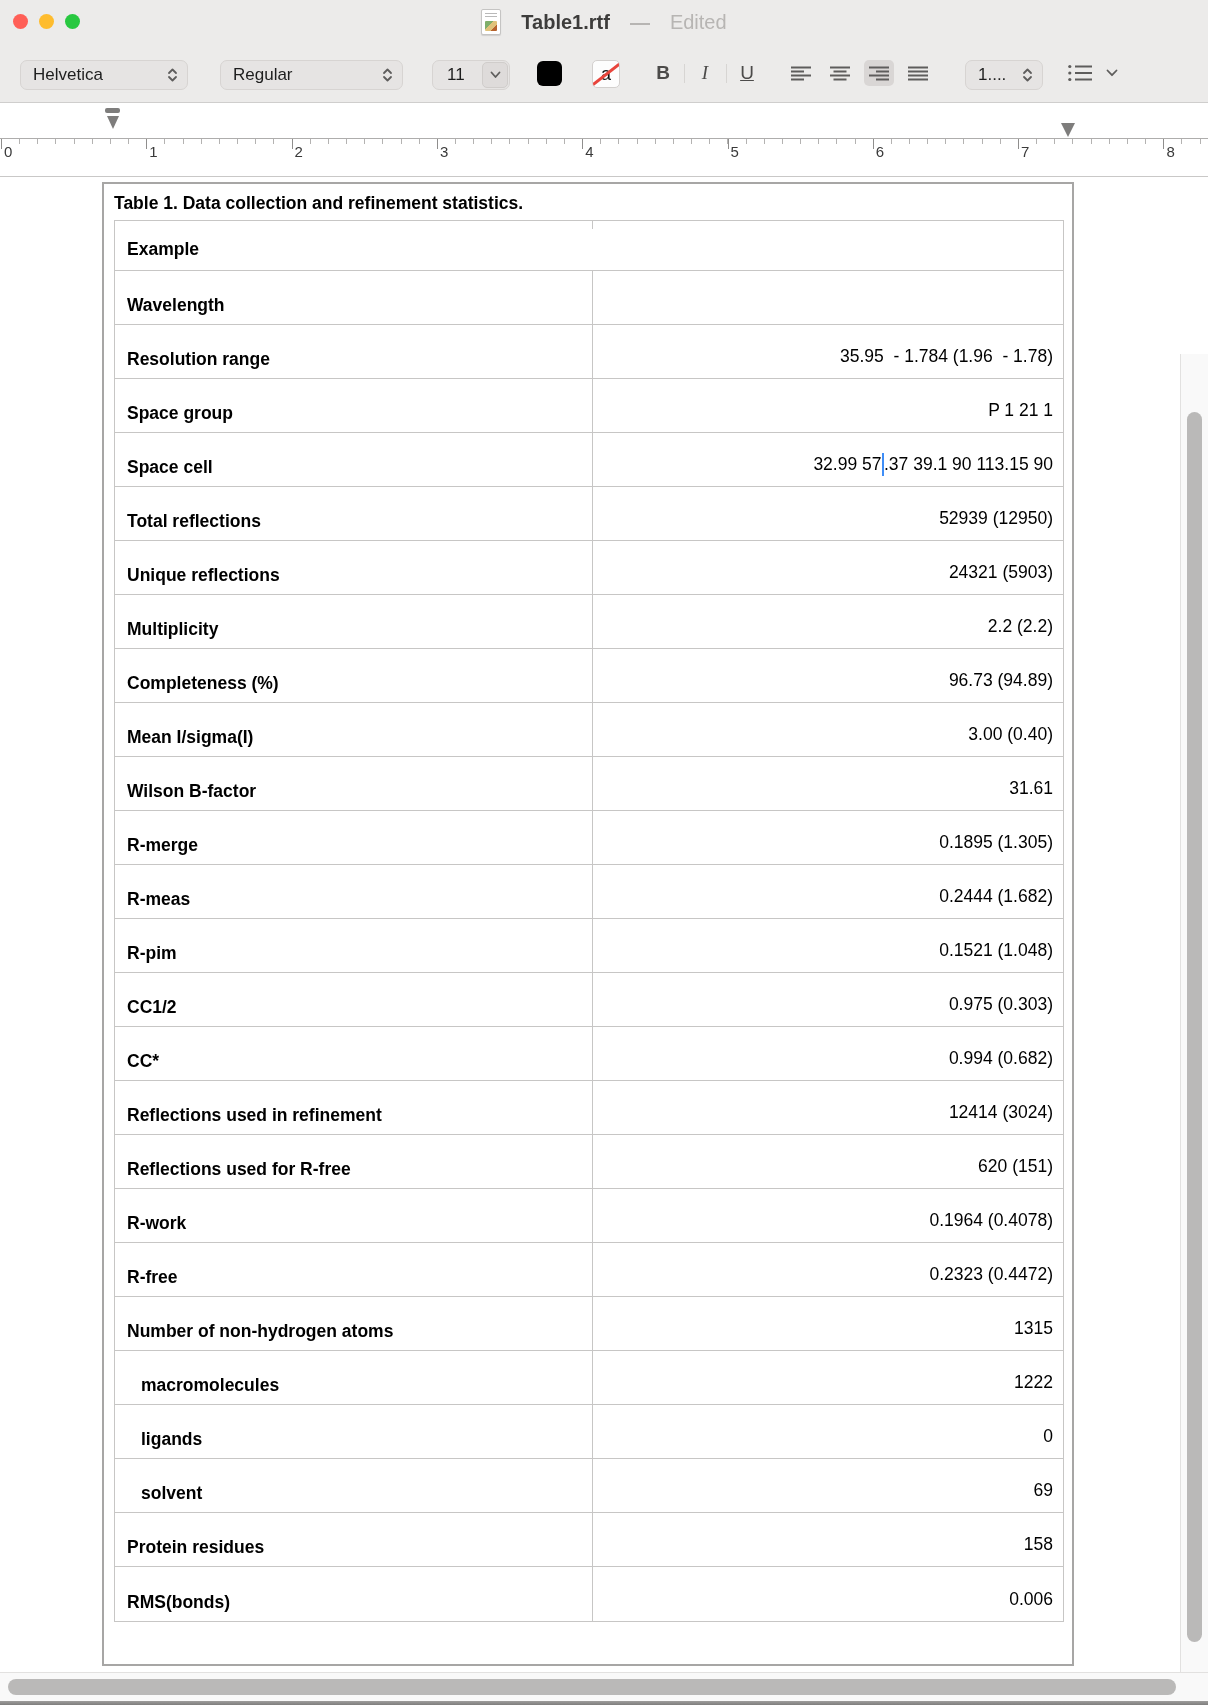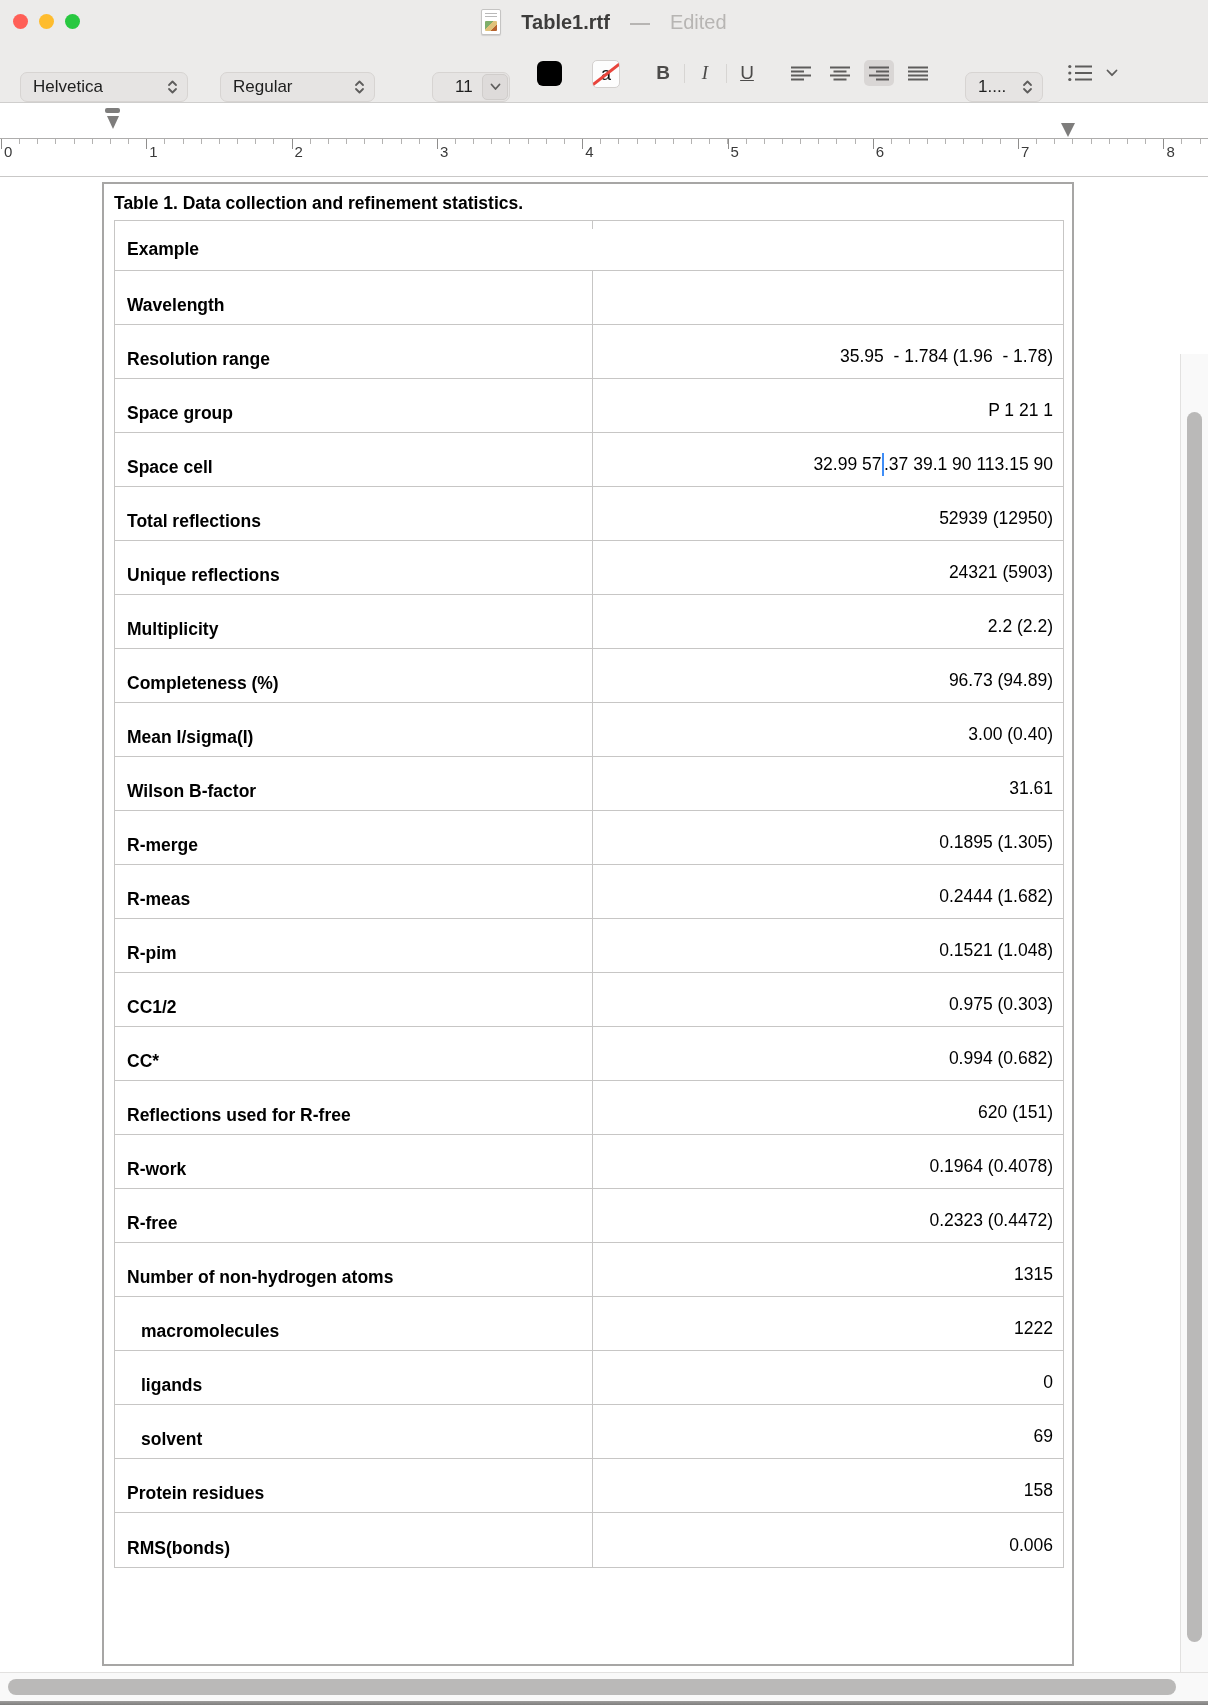--- a/index.html
+++ b/index.html
@@ -19,21 +19,21 @@
   .docicon .lines { position:absolute; left:3px; right:3px; top:3px; height:6px;
     background:repeating-linear-gradient(to bottom,#b9b9b9 0 1px,transparent 1px 3px); }
   .docicon .pic { position:absolute; left:3px; right:3px; top:11px; bottom:3px; border-radius:1px;
     background:linear-gradient(135deg,#7fae6a 0 40%,#e0c27a 40% 70%,#b7632e 70%); }
   .wintitle { font-size:20px; font-weight:bold; color:#3d3c3b; }
   .winsep, .winstatus { font-size:20px; color:#b7b5b3; }
   .winsep { font-weight:bold; }
 
   
   .toolbar { position:relative; height:58px; }
-  .ctl { position:absolute; top:28px; height:30px; background:#e6e4e3; border:1px solid #d7d4d2;
+  .ctl { position:absolute; top:16px; height:30px; background:#e6e4e3; border:1px solid #d7d4d2;
     border-radius:7px; display:flex; align-items:center; color:#1e1e1e; font-size:17px; }
   .ctl .lbl { padding-left:12px; flex:1; white-space:nowrap; }
   .chev-ud { margin:0 9px 0 8px; flex:0 0 auto; display:block; }
   .sizebox { justify-content:space-between; }
   .size-chev-btn { width:26px; height:26px; margin-right:1px; background:#dedbda; border:1px solid #d0cdcb;
     border-radius:5px; display:flex; align-items:center; justify-content:center; }
   .well { position:absolute; top:17px; width:25px; height:25px; border-radius:6px; }
   .btn-a { position:absolute; top:16px; width:28px; height:28px; background:#fdfdfd; border:1px solid #d3d0ce;
     border-radius:5px; display:flex; align-items:center; justify-content:center; overflow:hidden; }
   .btn-a .glyph { font-size:18px; color:#111; line-height:1; }
@@ -118,29 +118,29 @@
     <div class="toolbar">
 
       <div class="ctl" style="left:20px; width:168px;">
         <span class="lbl">Helvetica</span>
         <svg class="chev-ud" width="11" height="16" viewBox="0 0 11 16">
           <path d="M2 6 L5.5 2.5 L9 6" fill="none" stroke="#5e5d5c" stroke-width="1.8" stroke-linecap="round" stroke-linejoin="round"></path>
           <path d="M2 10 L5.5 13.5 L9 10" fill="none" stroke="#5e5d5c" stroke-width="1.8" stroke-linecap="round" stroke-linejoin="round"></path>
         </svg>
       </div>
 
-      <div class="ctl" style="left:220px; width:155px;">
+      <div class="ctl" style="left:220px; width:183px;">
         <span class="lbl">Regular</span>
         <svg class="chev-ud" width="11" height="16" viewBox="0 0 11 16">
           <path d="M2 6 L5.5 2.5 L9 6" fill="none" stroke="#5e5d5c" stroke-width="1.8" stroke-linecap="round" stroke-linejoin="round"></path>
           <path d="M2 10 L5.5 13.5 L9 10" fill="none" stroke="#5e5d5c" stroke-width="1.8" stroke-linecap="round" stroke-linejoin="round"></path>
         </svg>
       </div>
 
-      <div class="ctl sizebox" style="left:432px; width:78px;padding-left:8px;">
+      <div class="ctl sizebox" style="left:432px; width:78px;">
         <span class="lbl" style="padding-left:14px;">11</span>
         <span class="size-chev-btn">
           <svg width="11" height="8" viewBox="0 0 11 8">
             <path d="M1.5 1.5 L5.5 6 L9.5 1.5" fill="none" stroke="#5e5d5c" stroke-width="1.8" stroke-linecap="round" stroke-linejoin="round"></path>
           </svg>
         </span>
       </div>
 
       <div class="well" id="color-well" style="left: 537px; background: rgb(0, 0, 0);"></div>
 
@@ -323,20 +323,24 @@
   <div class="trow">
     <div class="tlabel">CC1/2</div>
     <div class="tvalue">0.975 (0.303)</div>
   </div>
 
   <div class="trow">
     <div class="tlabel">CC*</div>
     <div class="tvalue">0.994 (0.682)</div>
   </div>
 
+  <div class="trow">
+    <div class="tlabel">Reflections used in refinement</div>
+    <div class="tvalue">12414 (3024)</div>
+  </div>
 
   <div class="trow">
     <div class="tlabel">Reflections used for R-free</div>
     <div class="tvalue">620 (151)</div>
   </div>
 
   <div class="trow">
     <div class="tlabel">R-work</div>
     <div class="tvalue">0.1964 (0.4078)</div>
   </div>

